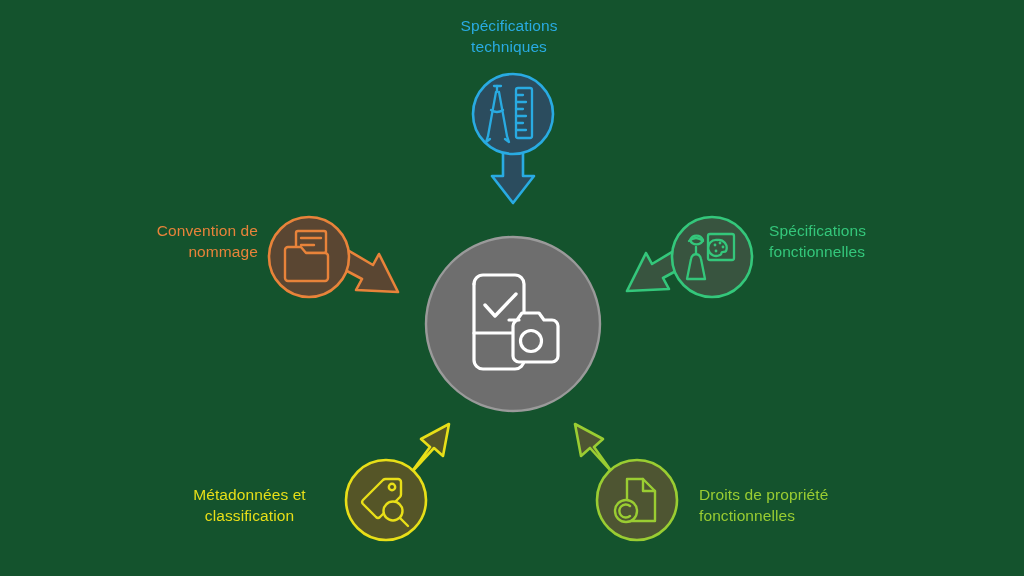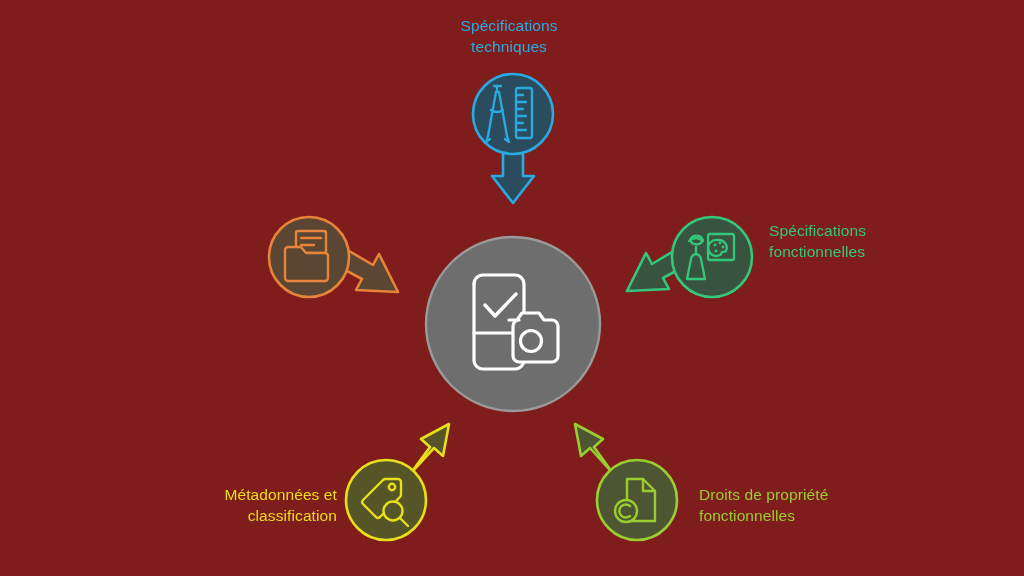--- a/index.html
+++ b/index.html
@@ -10,21 +10,21 @@
   body {
     width: 1024px;
     height: 576px;
     overflow: hidden;
     font-family: "Liberation Sans", sans-serif;
   }
   #stage {
     position: relative;
     width: 1024px;
     height: 576px;
-    background: #7f1d1d;
+    background: #14532d;
   }
   #diagram-svg {
     position: absolute;
     left: 0;
     top: 0;
     width: 1024px;
     height: 576px;
     display: block;
   }
   .node-label {
@@ -47,24 +47,24 @@
     width: 148px;
     text-align: right;
   }
   .lbl-func {
     left: 769px;
     top: 221px;
     width: 190px;
     text-align: left;
   }
   .lbl-meta {
-    left: 184px;
+    left: 173px;
     top: 485px;
     width: 153px;
-    text-align: right;
+    text-align: center;
   }
   .lbl-ip {
     left: 699px;
     top: 485px;
     width: 200px;
     text-align: left;
   }
 </style>
 </head>
 <body>
@@ -183,20 +183,22 @@
         <circle cx="626" cy="511" r="11" fill="#4e5532"></circle>
         <path d="M 630,506 a6.5,6.5 0 1 0 0,10"></path>
       </g>
     </g>
 
   </svg>
 
   <div class="node-label lbl-tech" style="color:#29ABE2">Spécifications
 techniques</div>
 
+  <div class="node-label lbl-naming" style="color:#E8833A">Convention de
+nommage</div>
 
   <div class="node-label lbl-func" style="color:#34C77B">Spécifications
 fonctionnelles</div>
 
   <div class="node-label lbl-meta" style="color:#E8DF18">Métadonnées et
 classification</div>
 
   <div class="node-label lbl-ip" style="color:#9ACD32">Droits de propriété
 fonctionnelles</div>
 

